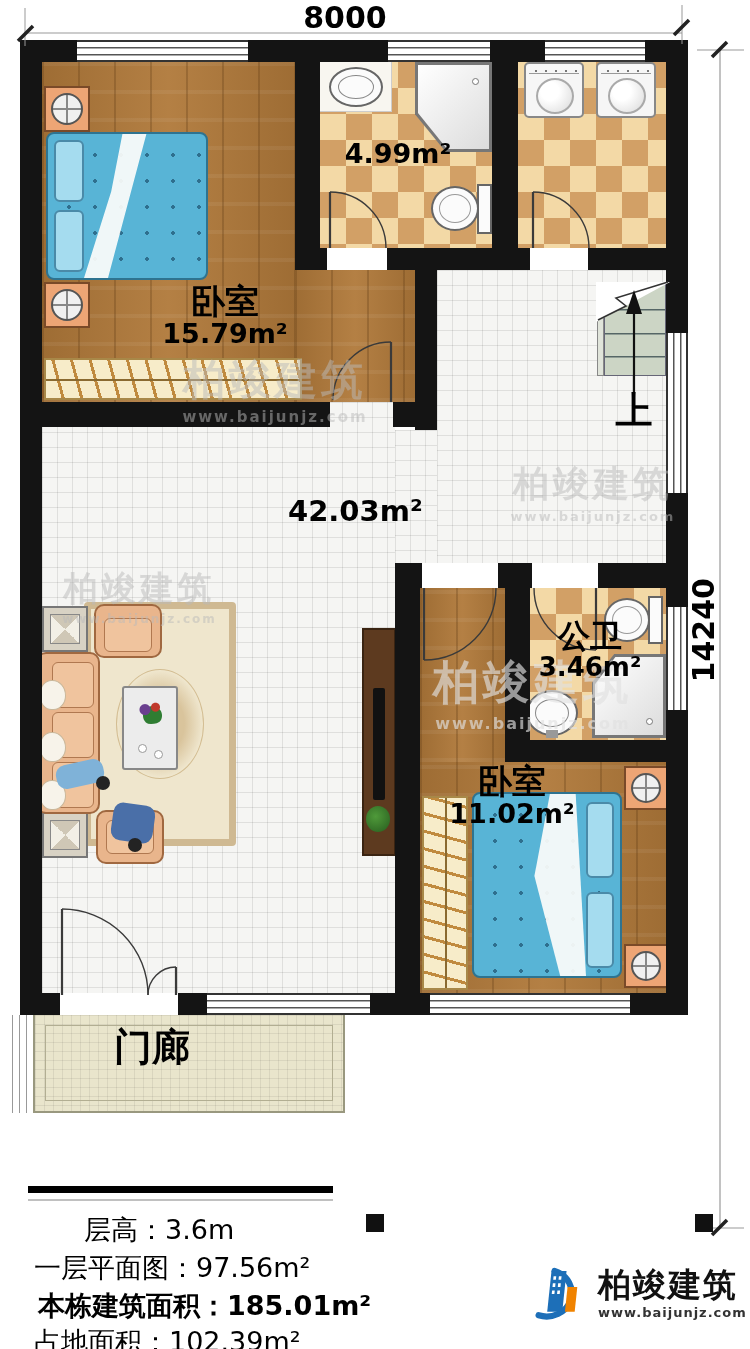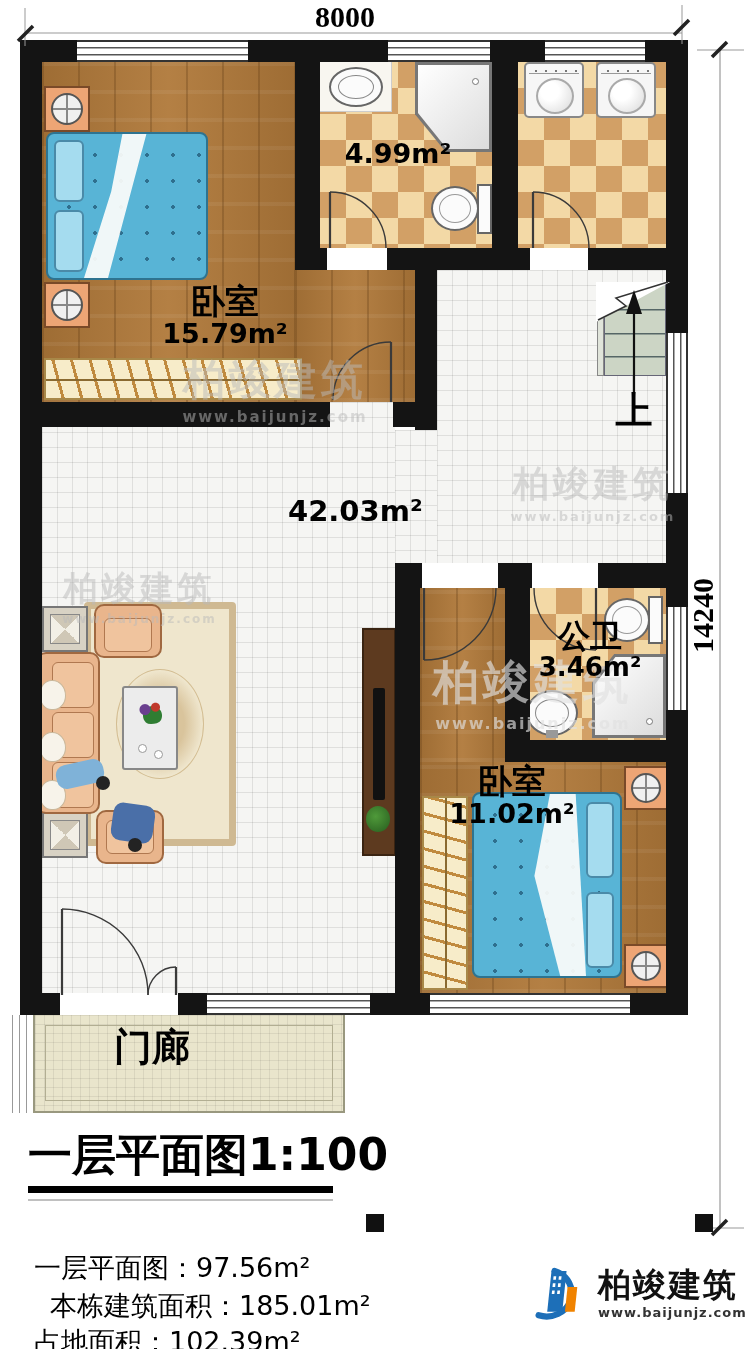--- a/index.html
+++ b/index.html
@@ -80,21 +80,21 @@
   .plant{position:absolute;border-radius:50%;background:radial-gradient(circle at 40% 40%,#4f9a3a,#275c1e);}
   .p-head{position:absolute;width:14px;height:14px;border-radius:50%;background:#232323;}
   .p-body{position:absolute;border-radius:10px;}
   
   .treads{position:absolute;left:604px;top:284px;width:62px;height:92px;background:#ccd5c5;border:1px solid #667;
     background-image:linear-gradient(#566,#566),linear-gradient(#566,#566),linear-gradient(#566,#566);
     background-repeat:no-repeat;background-size:100% 1.5px;background-position:0 24px,0 48px,0 71px;}
   .stringer{position:absolute;left:597px;top:284px;width:7px;height:92px;background:#e0e4da;border:1px solid #888;}
   .uplabel{position:absolute;left:608px;top:386px;width:52px;text-align:center;font-size:37px;font-weight:bold;color:#000;}
   
-  .dimtext{position:absolute;font-weight:bold;color:#000;font-family:Liberation Serif, serif;}
+  .dimtext{position:absolute;font-weight:bold;color:#000;}
   
   .wm{position:absolute;text-align:center;color:rgba(185,185,185,.5);pointer-events:none;}
   .wm .wm-big{font-weight:bold;letter-spacing:4px;white-space:nowrap;}
   .wm .wm-url{font-weight:bold;letter-spacing:2px;white-space:nowrap;}
   
   .title{position:absolute;left:28px;top:1126px;font-size:44px;font-weight:bold;color:#000;white-space:nowrap;}
   .bar1{position:absolute;left:28px;top:1186px;width:305px;height:7px;background:#000;}
   .bar2{position:absolute;left:28px;top:1199px;width:305px;height:2px;background:#c0c0c0;}
   .infoline{position:absolute;font-size:27px;color:#000;white-space:nowrap;}
   
@@ -349,29 +349,29 @@
     <div class="rname" style="font-size:38px;">门廊</div>
   </div>
   <div class="uplabel">上</div>
 
   <div class="dimtext" style="left:295px;top:0px;width:100px;text-align:center;font-size:30px;">8000</div>
   <div class="dimtext" style="left:686px;top:578px;font-size:30px;writing-mode:vertical-rl;transform:rotate(180deg);">14240</div>
 
   <div class="abs" style="left:366px;top:1214px;width:18px;height:18px;background:#111;"></div>
   <div class="abs" style="left:695px;top:1214px;width:18px;height:18px;background:#111;"></div>
 
-  <div class="title">
-    <span>一层平面图</span><span>1:100</span>
-  </div>
   <div class="bar1"></div>
   <div class="bar2"></div>
+  <div class="infoline" style="left:84px;top:1212px;">
+    <span>层高：</span><span>3.6m</span>
+  </div>
   <div class="infoline" style="left:34px;top:1250px;">
     <span>一层平面图：</span><span>97.56m²</span>
   </div>
-  <div class="infoline" style="left:50px;top:1288px;">
+  <div class="infoline" style="left:38px;top:1288px;font-weight:bold;">
     <span>本栋建筑面积：</span><span>185.01m²</span>
   </div>
   <div class="infoline" style="left:34px;top:1324px;">
     <span>占地面积：</span><span>102.39m²</span>
   </div>
 
   <div class="brand">
     <svg width="62" height="72" viewBox="0 0 70 80">
       <path d="M12,64 A27,25 0 1 0 30,14" fill="none" stroke="#1d6fb8" stroke-width="7" stroke-linecap="round"></path>
       <rect x="28" y="14" width="17" height="46" fill="#1d6fb8" transform="skewX(-6)"></rect>

